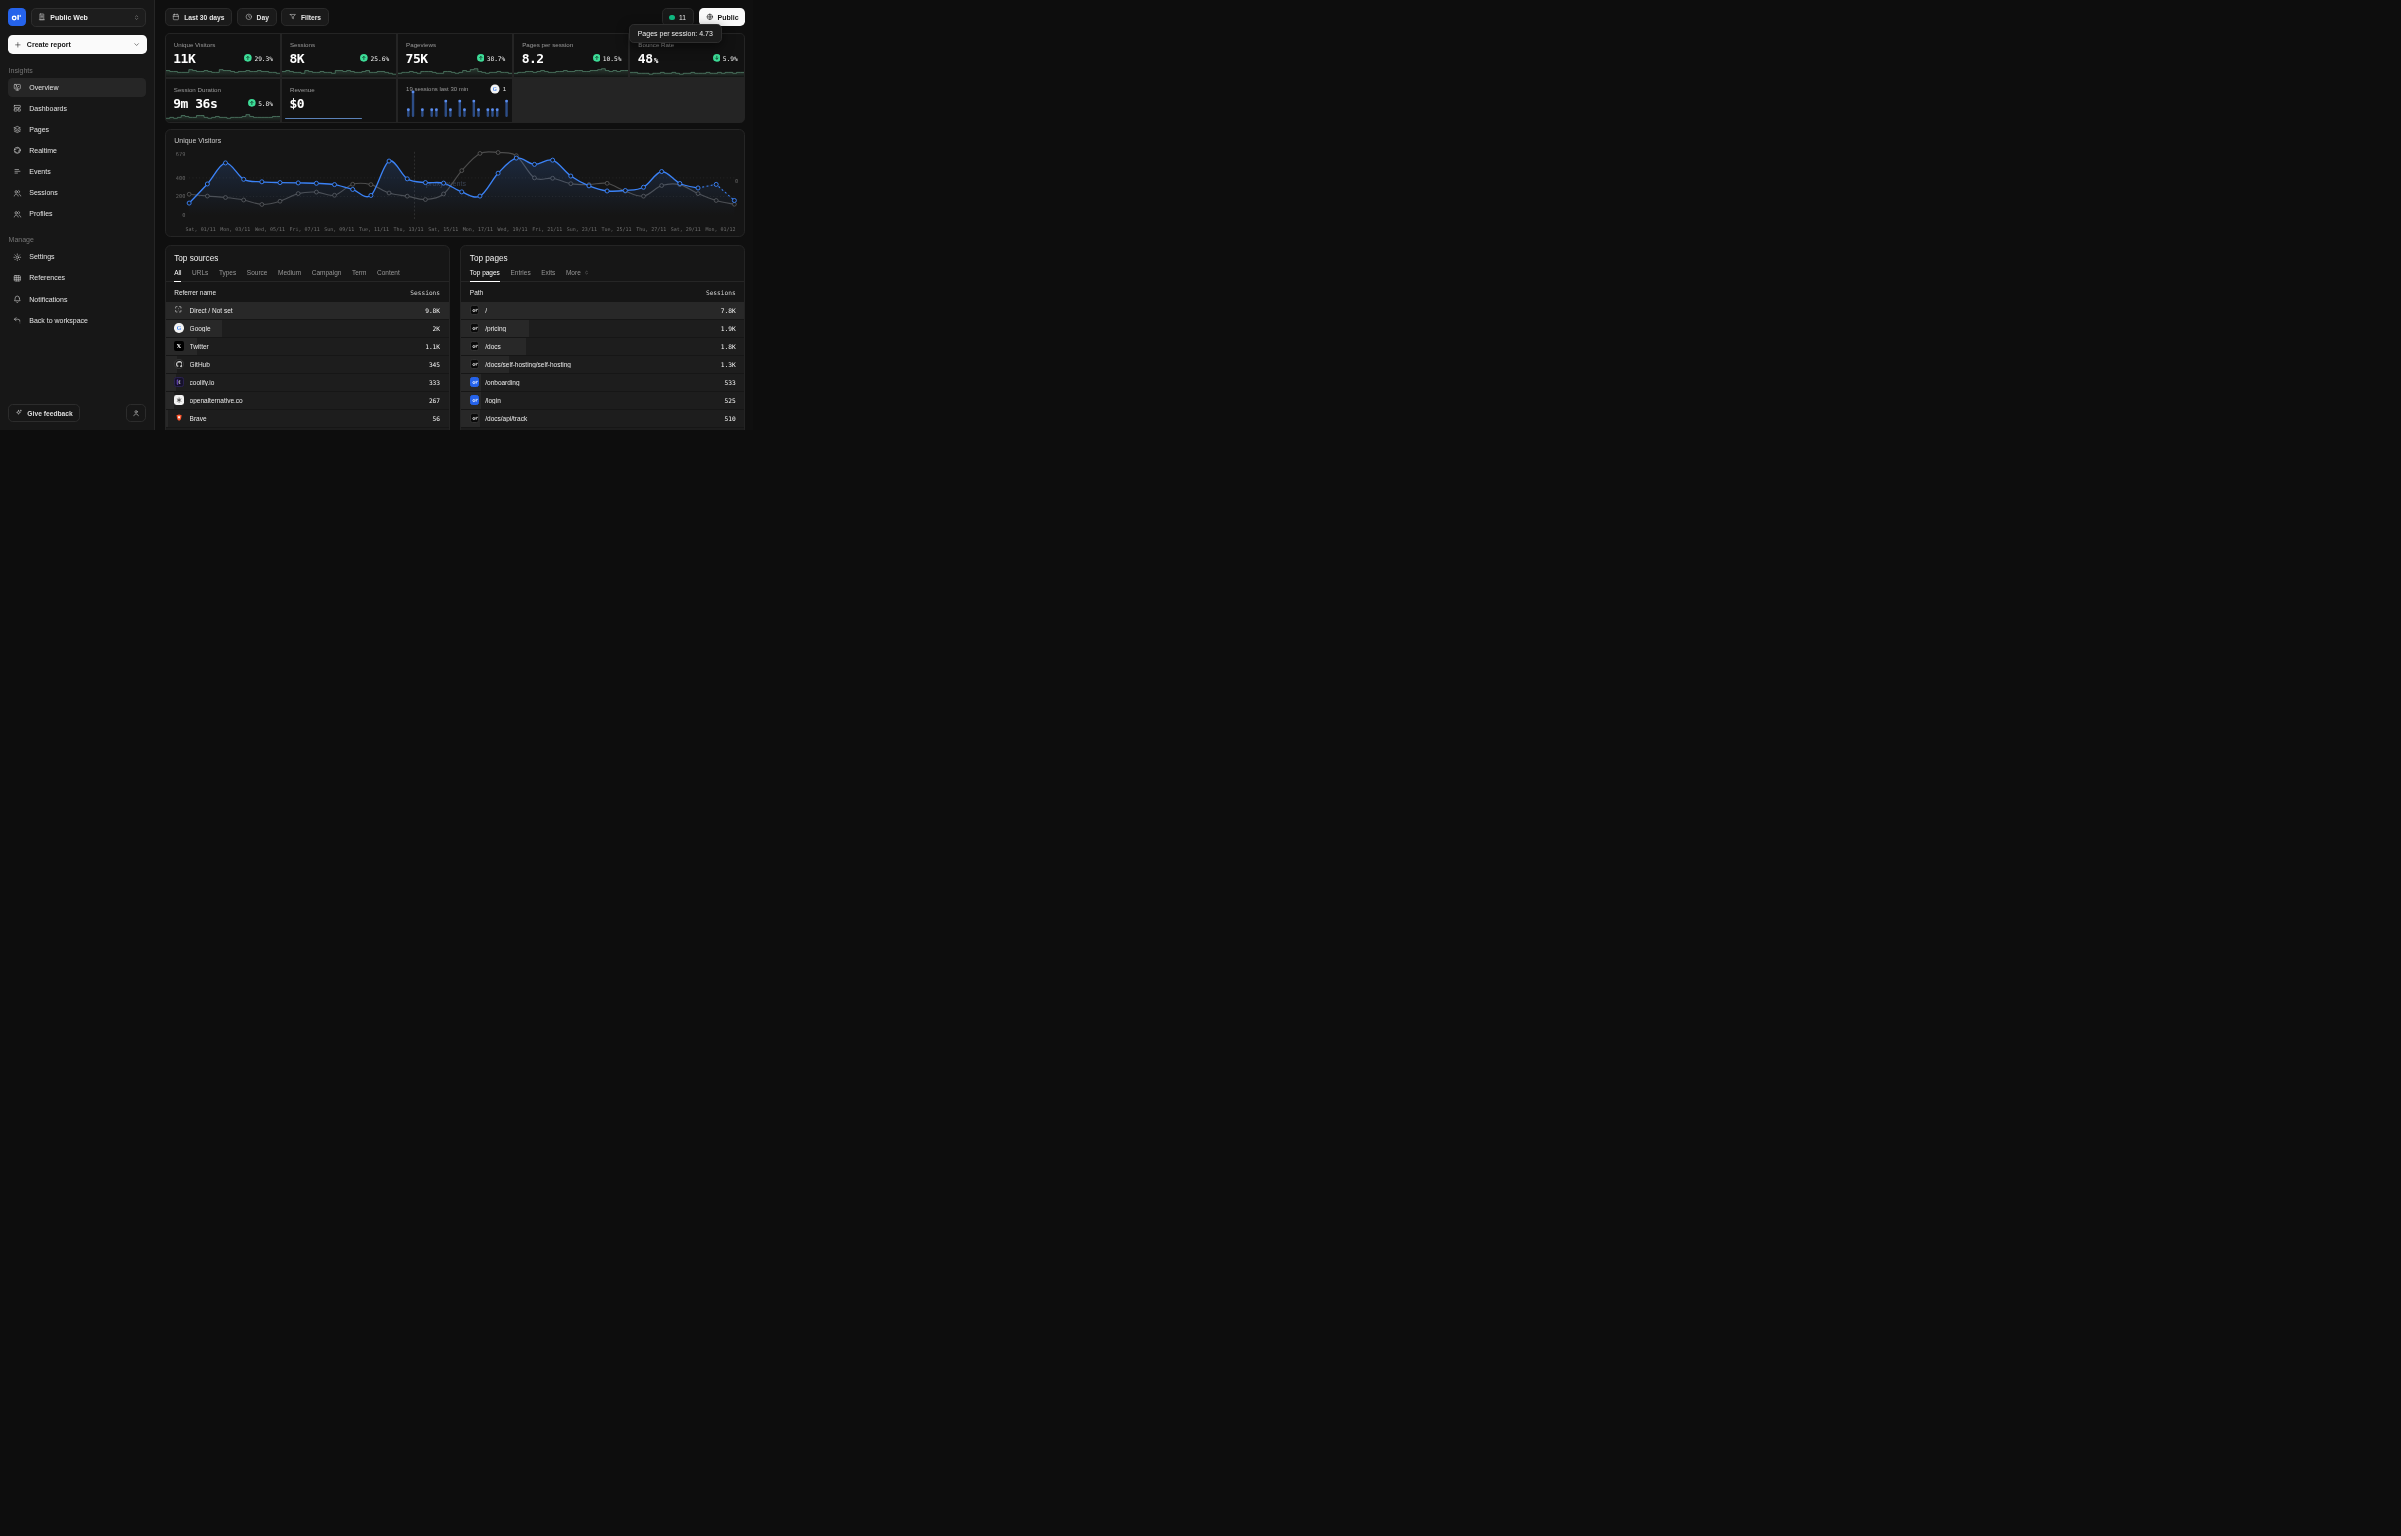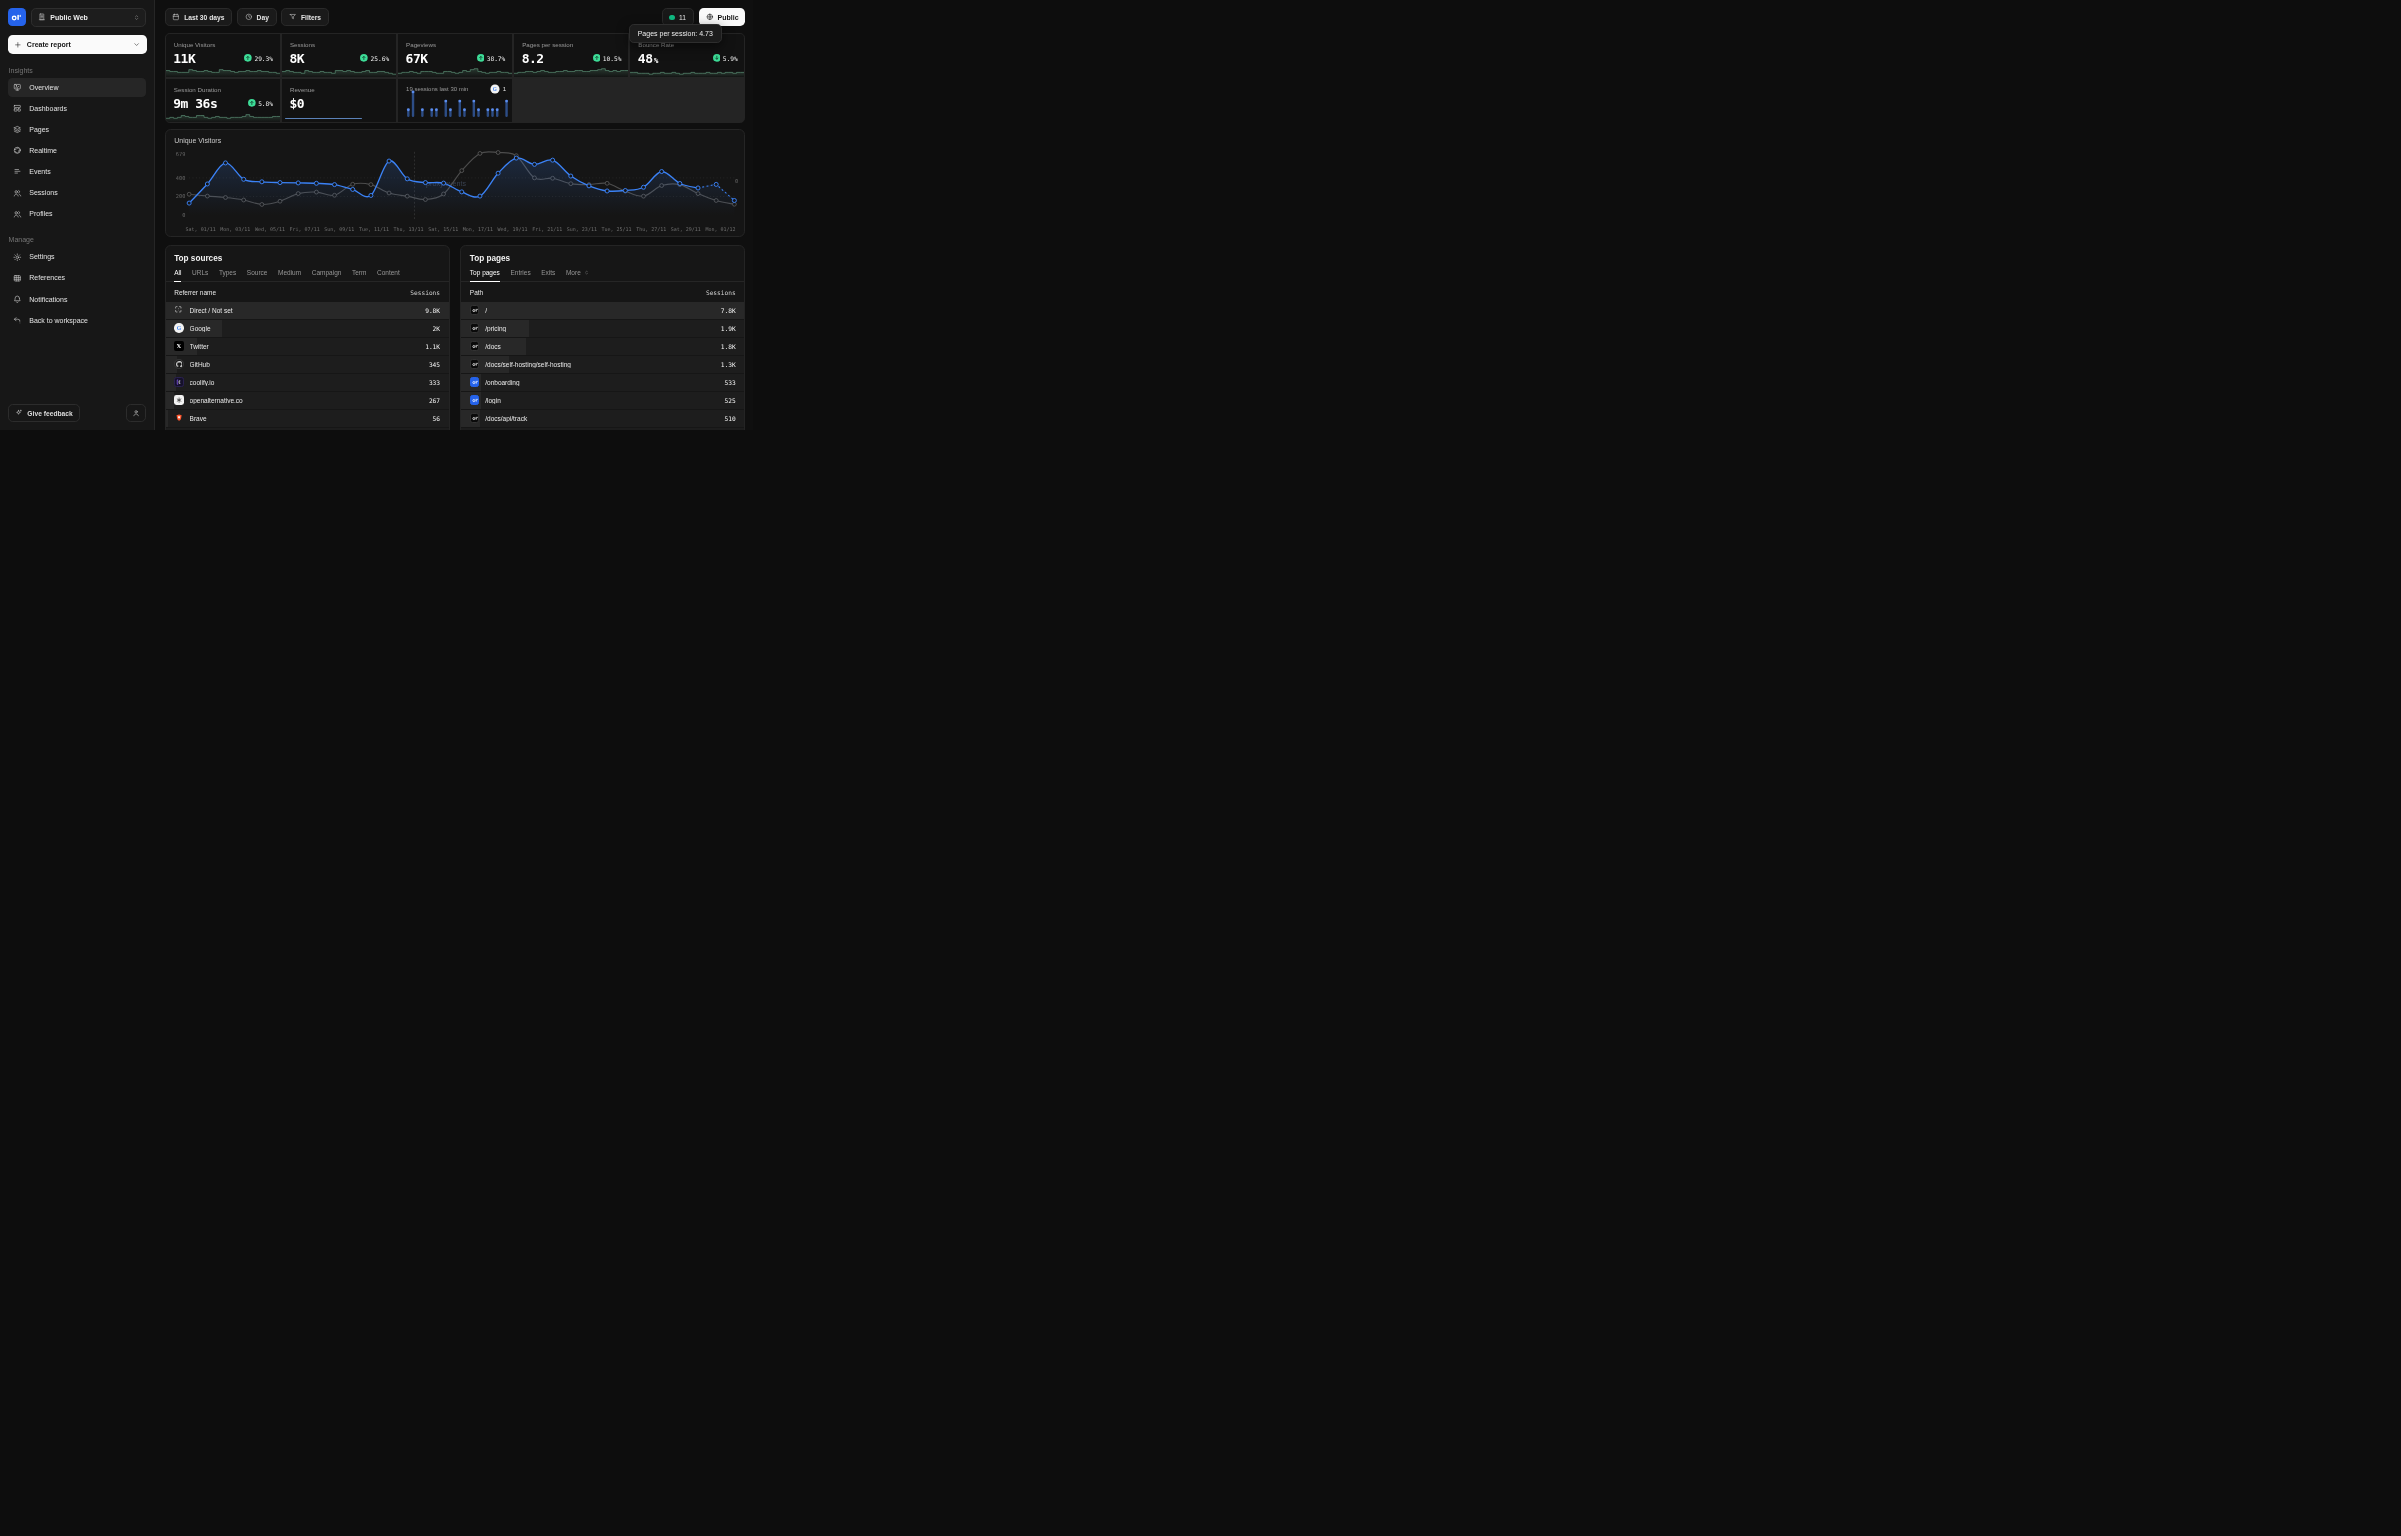--- a/index.html
+++ b/index.html
@@ -76,21 +76,21 @@
   .chart-card { margin-top:5.8px; background:#151515; border:0.5px solid #252525; border-radius:5.8px;
     height:108px; position:relative; overflow:hidden; }
   .chart-title { position:absolute; top:6.7px; left:8.6px; font-size:7px; color:#c9c9c9; }
   .chart-wrap { position:absolute; left:3.8px; right:3.8px; top:18px; height:73px; }
   .xlabels { position:absolute; left:20px; right:8.6px; bottom:3.8px; display:flex;
     justify-content:space-between; font-family:"DejaVu Sans Mono", monospace; font-size:5px; color:#6f6f6f; }
 
   
   .tables { margin-top:7.7px; display:grid; grid-template-columns:1fr 1fr; gap:10.6px; }
   .panel { background:#161616; border:0.5px solid #242424; border-radius:5.8px; overflow:hidden; height:207px; }
-  .panel-title { padding:7.7px 8.6px 0 8.6px; font-size:8.2px; font-weight:700; color:#f2f2f2; }
+  .panel-title { padding:7.7px 8.6px 0 8.6px; font-size:8.2px; font-weight:400; color:#f2f2f2; }
   .tabs { display:flex; gap:10.6px; padding:6.7px 8.6px 0 8.6px; border-bottom:0.5px solid #262626; }
   .tab { position:relative; padding-bottom:4.8px; font-size:6.5px; color:#969696; cursor:pointer;
     display:flex; align-items:center; gap:1.9px; }
   .tab.active { color:#fff; }
   .tab.active::after { content:""; position:absolute; left:0; right:0; bottom:-0.5px; height:1px; background:#fff; }
   .thead { display:flex; justify-content:space-between; align-items:center; padding:6.7px 8.6px 5.8px 8.6px; }
   .thead .c1 { font-size:6.5px; color:#e8e8e8; }
   .thead .c2 { font-family:"DejaVu Sans Mono", monospace; font-size:6.2px; color:#cfcfcf; }
   .trow { position:relative; height:17px; margin-bottom:1px; background:#1d1d1d; display:flex;
     align-items:center; padding:0 8.6px; cursor:pointer; }
@@ -365,21 +365,21 @@
               </svg></span>
         <span>25.6%</span>
           </div>
       <svg class="kpi-spark" viewBox="0 0 300 27" preserveAspectRatio="none">
         <path d="M0 15.5L10.0 15.5L10.0 13.6L20.0 13.6L20.0 15.5L30.0 15.5L30.0 17.4L40.0 17.4L40.0 17.4L50.0 17.4L50.0 19.3L60.0 19.3L60.0 13.6L70.0 13.6L70.0 15.5L80.0 15.5L80.0 17.4L90.0 17.4L90.0 17.4L100.0 17.4L100.0 15.5L110.0 15.5L110.0 17.4L120.0 17.4L120.0 17.4L130.0 17.4L130.0 19.3L140.0 19.3L140.0 13.6L150.0 13.6L150.0 13.6L160.0 13.6L160.0 15.5L170.0 15.5L170.0 13.6L180.0 13.6L180.0 15.5L190.0 15.5L190.0 17.4L200.0 17.4L200.0 17.4L210.0 17.4L210.0 15.5L220.0 15.5L220.0 13.6L230.0 13.6L230.0 17.4L240.0 17.4L240.0 17.4L250.0 17.4L250.0 15.5L260.0 15.5L260.0 15.5L270.0 15.5L270.0 17.4L280.0 17.4L280.0 19.3L290.0 19.3L290.0 21.2L300 21.2L300 27L0 27Z" fill="url(#gGreen)" stroke="none"></path>
         <path d="M0 15.5L10.0 15.5L10.0 13.6L20.0 13.6L20.0 15.5L30.0 15.5L30.0 17.4L40.0 17.4L40.0 17.4L50.0 17.4L50.0 19.3L60.0 19.3L60.0 13.6L70.0 13.6L70.0 15.5L80.0 15.5L80.0 17.4L90.0 17.4L90.0 17.4L100.0 17.4L100.0 15.5L110.0 15.5L110.0 17.4L120.0 17.4L120.0 17.4L130.0 17.4L130.0 19.3L140.0 19.3L140.0 13.6L150.0 13.6L150.0 13.6L160.0 13.6L160.0 15.5L170.0 15.5L170.0 13.6L180.0 13.6L180.0 15.5L190.0 15.5L190.0 17.4L200.0 17.4L200.0 17.4L210.0 17.4L210.0 15.5L220.0 15.5L220.0 13.6L230.0 13.6L230.0 17.4L240.0 17.4L240.0 17.4L250.0 17.4L250.0 15.5L260.0 15.5L260.0 15.5L270.0 15.5L270.0 17.4L280.0 17.4L280.0 19.3L290.0 19.3L290.0 21.2L300 21.2" stroke="#5a8f74" stroke-width="1.6" fill="none"></path>
           </svg>
     </div>
         <div class="kpi-cell">
       <div class="kpi-label">Pageviews</div>
-      <div class="kpi-value">67K</div>
+      <div class="kpi-value">75K</div>
       <div class="kpi-delta">
         <span><svg width="7.7" height="7.7" viewBox="0 0 16 16">
                 <circle cx="8" cy="8" r="8" fill="#3ddc97"></circle>
                 <path d="M8 11.5v-6M5.4 7.6 8 5l2.6 2.6" stroke="#0d3b2a" stroke-width="1.6" fill="none" stroke-linecap="round" stroke-linejoin="round"></path>
               </svg></span>
         <span>38.7%</span>
           </div>
       <svg class="kpi-spark" viewBox="0 0 300 27" preserveAspectRatio="none">
         <path d="M0 19.3L10.0 19.3L10.0 17.4L20.0 17.4L20.0 17.4L30.0 17.4L30.0 15.5L40.0 15.5L40.0 17.4L50.0 17.4L50.0 19.3L60.0 19.3L60.0 15.5L70.0 15.5L70.0 15.5L80.0 15.5L80.0 15.5L90.0 15.5L90.0 17.4L100.0 17.4L100.0 19.3L110.0 19.3L110.0 19.3L120.0 19.3L120.0 15.5L130.0 15.5L130.0 15.5L140.0 15.5L140.0 17.4L150.0 17.4L150.0 19.3L160.0 19.3L160.0 17.4L170.0 17.4L170.0 13.6L180.0 13.6L180.0 15.5L190.0 15.5L190.0 11.7L200.0 11.7L200.0 9.8L210.0 9.8L210.0 15.5L220.0 15.5L220.0 17.4L230.0 17.4L230.0 19.3L240.0 19.3L240.0 17.4L250.0 17.4L250.0 17.4L260.0 17.4L260.0 15.5L270.0 15.5L270.0 17.4L280.0 17.4L280.0 17.4L290.0 17.4L290.0 19.3L300 19.3L300 27L0 27Z" fill="url(#gGreen)" stroke="none"></path>
         <path d="M0 19.3L10.0 19.3L10.0 17.4L20.0 17.4L20.0 17.4L30.0 17.4L30.0 15.5L40.0 15.5L40.0 17.4L50.0 17.4L50.0 19.3L60.0 19.3L60.0 15.5L70.0 15.5L70.0 15.5L80.0 15.5L80.0 15.5L90.0 15.5L90.0 17.4L100.0 17.4L100.0 19.3L110.0 19.3L110.0 19.3L120.0 19.3L120.0 15.5L130.0 15.5L130.0 15.5L140.0 15.5L140.0 17.4L150.0 17.4L150.0 19.3L160.0 19.3L160.0 17.4L170.0 17.4L170.0 13.6L180.0 13.6L180.0 15.5L190.0 15.5L190.0 11.7L200.0 11.7L200.0 9.8L210.0 9.8L210.0 15.5L220.0 15.5L220.0 17.4L230.0 17.4L230.0 19.3L240.0 19.3L240.0 17.4L250.0 17.4L250.0 17.4L260.0 17.4L260.0 15.5L270.0 15.5L270.0 17.4L280.0 17.4L280.0 17.4L290.0 17.4L290.0 19.3L300 19.3" stroke="#5a8f74" stroke-width="1.6" fill="none"></path>

